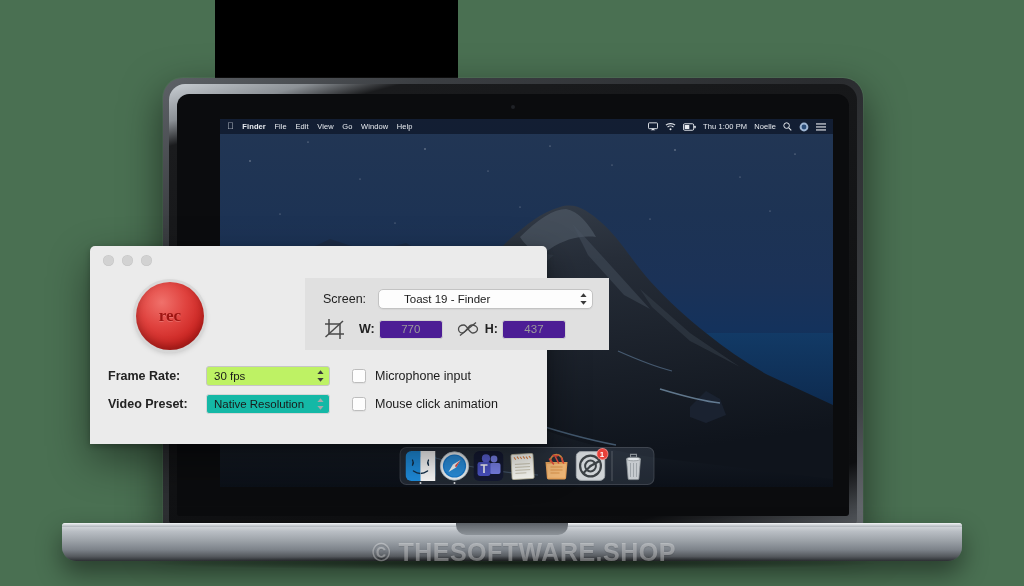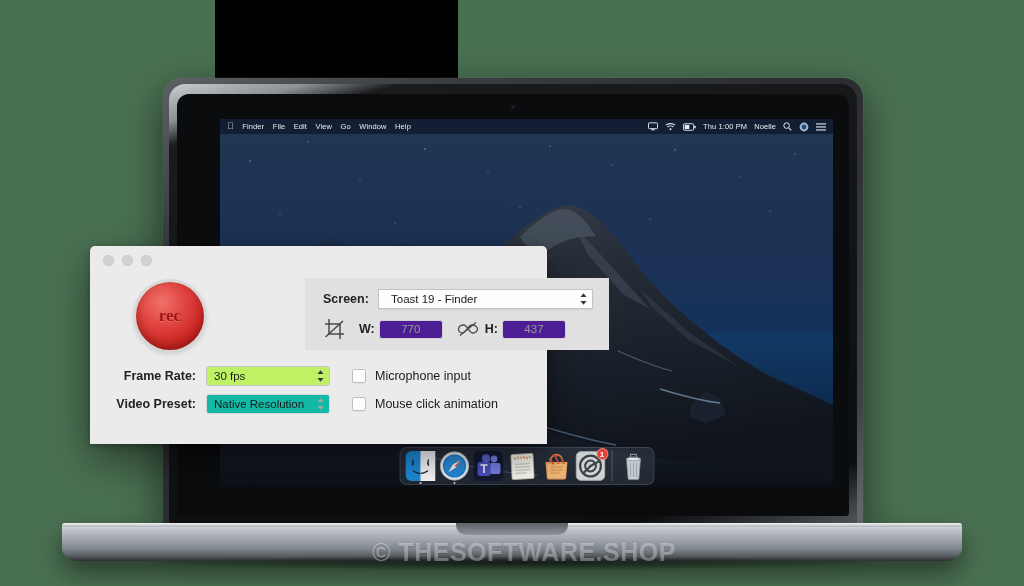--- a/index.html
+++ b/index.html
@@ -63,21 +63,21 @@
     position: absolute; left: 0; top: 0; right: 0; height: 15px;
     background: rgba(10,16,30,.62);
     display: flex; align-items: center;
     padding: 0 7px;
     color: #e9ecf1;
     font-size: 7.5px;
     letter-spacing: .1px;
   }
   .menu-left { display: flex; align-items: center; gap: 8.5px; }
   .menu-left .apple { font-size: 9px; line-height: 1; position: relative; top: -.5px;}
-  .menu-left .bold { font-weight: normal; }
+  .menu-left .bold { font-weight: bold; }
   .menu-right { margin-left: auto; display: flex; align-items: center; gap: 7px; }
   .menu-right .mi { display: flex; align-items: center; }
   .clock { font-size: 7.5px; white-space: nowrap; }
   .uname { font-size: 7.5px; }
 
   
   .dock {
     position: absolute; left: 50%; bottom: 2px; transform: translateX(-50%);
     height: 38px; display: flex; align-items: flex-end; gap: 4px;
     padding: 3px 5px;
@@ -148,47 +148,47 @@
     color: #9e1512; font-size: 17px; font-weight: bold;
     font-family: "Liberation Serif", serif;
     text-shadow: 0 1px 0 rgba(255,255,255,.18);
   }
 
   .screen-panel {
     position: absolute; left: 215px; top: 32px; width: 304px; height: 72px;
     background: #e0e0e0;
   }
   .row { display: flex; align-items: center; }
-  .lbl { font-size: 12.5px; color: #222; font-weight: bold; }
+  .lbl { font-size: 12.5px; color: #222; font-weight: normal; }
   .screen-row { position: absolute; left: 18px; top: 11px; width: 270px; }
   .screen-row .lbl { width: 55px; }
   .combo {
     height: 20px; flex: 1; background: #fdfdfd;
-    border: 1px solid #c3c3c3; border-radius: 0;
-    display: flex; align-items: center; padding: 0 4px 0 12px;
+    border: 1px solid #c3c3c3; border-radius: 5px;
+    display: flex; align-items: center; padding: 0 4px 0 25px;
     font-size: 11.5px; color: #1a1a1a;
     box-shadow: 0 1px 1px rgba(0,0,0,.05);
   }
   .combo .val { flex: 1; }
   .stepper { width: 10px; display: flex; flex-direction: column; align-items: center; line-height: 5px; color: #3a3a3a; font-size: 8px; }
 
   .size-row { position: absolute; left: 18px; top: 40px; width: 274px; display: flex; align-items: center; }
   .icon-crop { width: 24px; height: 22px; }
   .icon-link { width: 22px; height: 16px; }
   .wh-lbl { font-size: 12.5px; font-weight: bold; color: #222; margin: 0 4px 0 0; }
   .numfield {
     width: 64px; height: 19px; background: #4c1d95;
     border: 1px solid #d2d2d2; border-radius: 3px;
     display: flex; align-items: center; justify-content: center;
     font-size: 11.5px; color: #9b9b9b;
   }
 
   .bottom { position: absolute; left: 0; top: 116px; width: 100%; }
   .brow { display: flex; align-items: center; height: 28px; padding-left: 18px; }
-  .brow .blbl { width: 98px; text-align: right; font-size: 12.5px; font-weight: bold; color: #222; padding-right: 10px; }
+  .brow .blbl { width: 98px; font-size: 12.5px; font-weight: bold; color: #222; padding-right: 10px; }
   .bcombo {
     width: 124px; height: 20px; background: #bef264;
     border: 1px solid #c6c6c6; border-radius: 3px;
     display: flex; align-items: center; padding: 0 4px 0 7px;
     font-size: 11.5px; color: #1a1a1a;
   }
   .bcombo.muted { background: #14b8a6; border-color: #d6d6d6; }
   .bcombo.muted .stepper { color: #a8a8a8; }
   .chk-wrap { display: flex; align-items: center; margin-left: 22px; }
   .chk {

